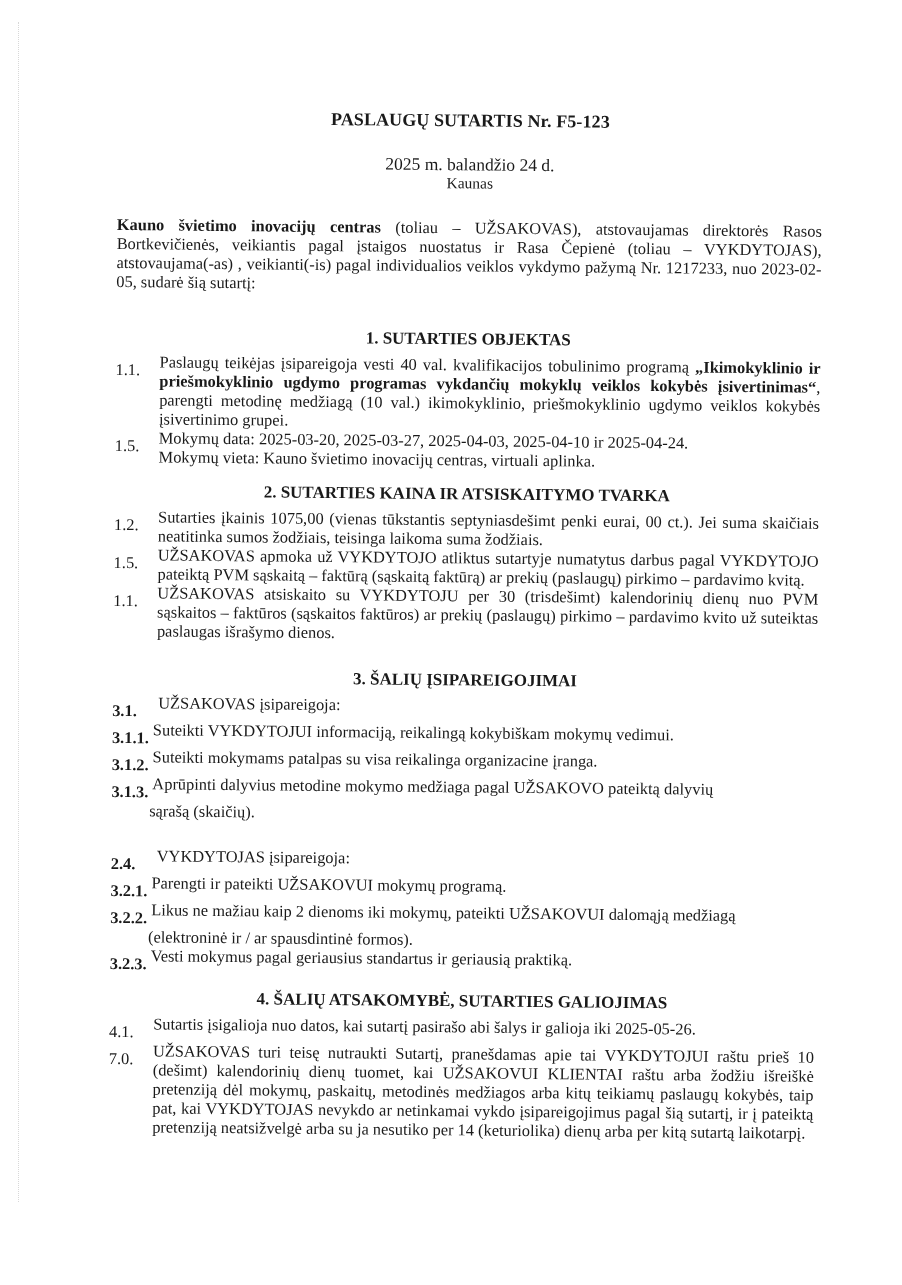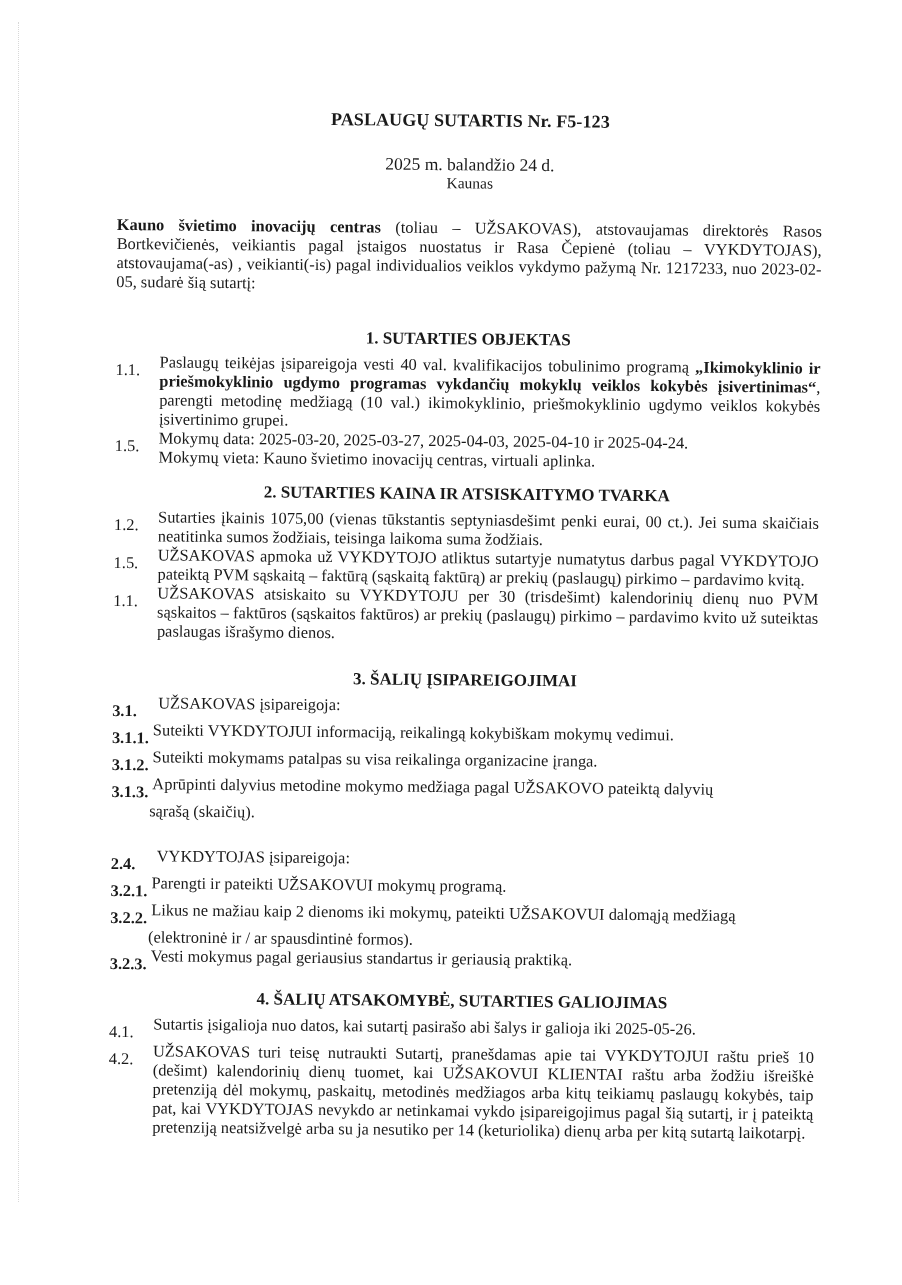--- a/index.html
+++ b/index.html
@@ -137,18 +137,18 @@
 
   <div class="gap-sm"></div>
 
   <div>
     <p class="section-heading">4. ŠALIŲ ATSAKOMYBĖ, SUTARTIES GALIOJIMAS</p>
     <div class="clause">
       <span class="num">4.1.</span>
       <span class="txt">Sutartis įsigalioja nuo datos, kai sutartį pasirašo abi šalys ir galioja iki 2025-05-26.</span>
     </div>
     <div class="clause">
-      <span class="num">4.2.</span>
+      <span class="num">7.0.</span>
       <span class="txt">UŽSAKOVAS turi teisę nutraukti Sutartį, pranešdamas apie tai VYKDYTOJUI raštu prieš 10 (dešimt) kalendorinių dienų tuomet, kai UŽSAKOVUI KLIENTAI raštu arba žodžiu išreiškė pretenziją dėl mokymų, paskaitų, metodinės medžiagos arba kitų teikiamų paslaugų kokybės, taip pat, kai VYKDYTOJAS nevykdo ar netinkamai vykdo įsipareigojimus pagal šią sutartį, ir į pateiktą pretenziją neatsižvelgė arba su ja nesutiko per 14 (keturiolika) dienų arba per kitą sutartą laikotarpį.</span>
     </div>
   </div>
 
 </div>
 
 </body></html>

